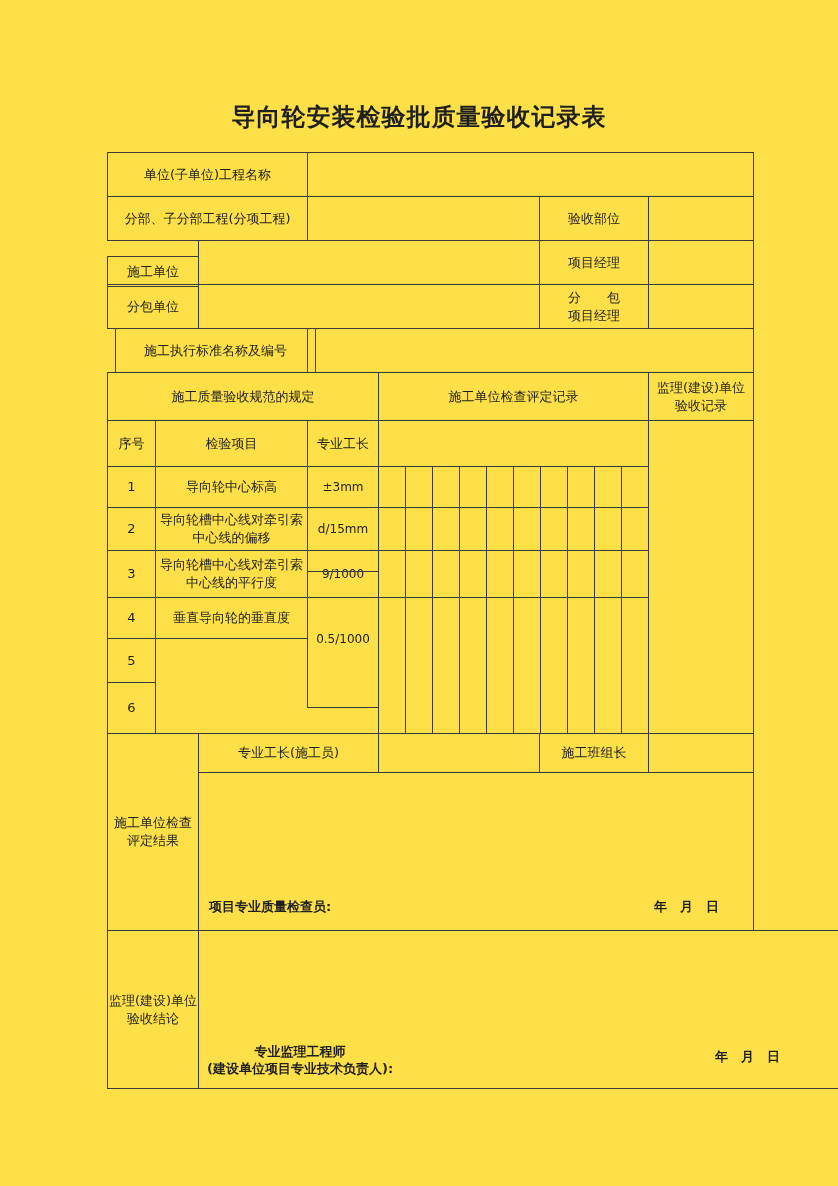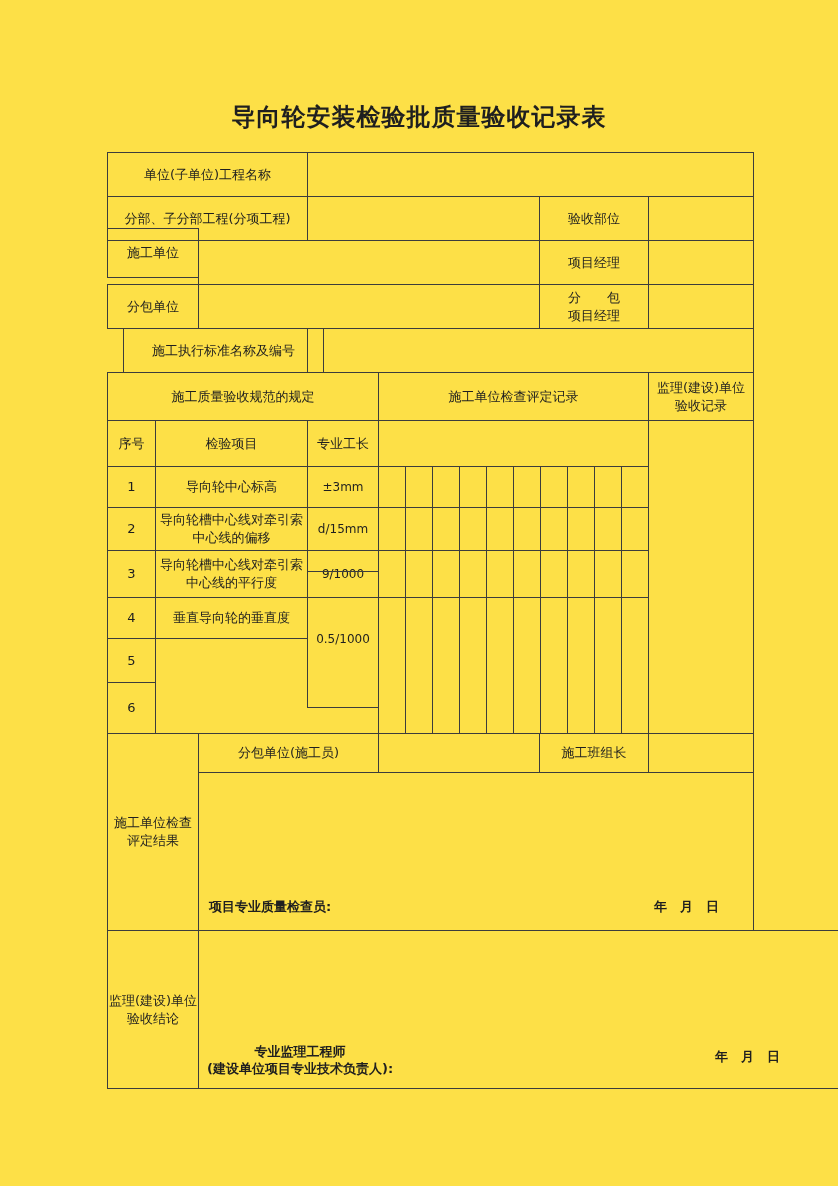--- a/index.html
+++ b/index.html
@@ -25,32 +25,32 @@
   <div class="tbl" id="tbl">
 
     <div class="c" style="left:0;top:0;width:201px;height:45px">单位(子单位)工程名称</div>
     <div class="c" style="left:200px;top:0;width:447px;height:45px"></div>
 
     <div class="c" style="left:0;top:44px;width:201px;height:45px">分部、子分部工程(分项工程)</div>
     <div class="c" style="left:200px;top:44px;width:233px;height:45px"></div>
     <div class="c" style="left:432px;top:44px;width:110px;height:45px">验收部位</div>
     <div class="c" style="left:541px;top:44px;width:106px;height:45px"></div>
 
-    <div class="c" style="left:0;top:76px;width:92px;height:50px">施工单位</div>
+    <div class="c" style="left:0;top:104px;width:92px;height:31px">施工单位</div>
     <div class="c" style="left:91px;top:88px;width:342px;height:45px"></div>
     <div class="c" style="left:432px;top:88px;width:110px;height:45px">项目经理</div>
     <div class="c" style="left:541px;top:88px;width:106px;height:45px"></div>
 
     <div class="c" style="left:0;top:132px;width:92px;height:45px">分包单位</div>
     <div class="c" style="left:91px;top:132px;width:342px;height:45px"></div>
     <div class="c" style="left:432px;top:132px;width:110px;height:45px">分　　包
 项目经理</div>
     <div class="c" style="left:541px;top:132px;width:106px;height:45px"></div>
 
-    <div class="c" style="left:16px;top:176px;width:201px;height:45px">施工执行标准名称及编号</div>
+    <div class="c" style="left:8px;top:176px;width:201px;height:45px">施工执行标准名称及编号</div>
     <div class="c" style="left:200px;top:176px;width:447px;height:45px"></div>
 
     <div class="c" style="left:0;top:220px;width:272px;height:49px">施工质量验收规范的规定</div>
     <div class="c" style="left:271px;top:220px;width:271px;height:49px">施工单位检查评定记录</div>
     <div class="c" style="left:541px;top:220px;width:106px;height:49px">监理(建设)单位
 验收记录</div>
 
     <div class="c" style="left:0;top:268px;width:49px;height:47px">序号</div>
     <div class="c" style="left:48px;top:268px;width:153px;height:47px">检验项目</div>
     <div class="c" style="left:200px;top:268px;width:72px;height:47px">专业工长</div>
@@ -74,21 +74,21 @@
     <div class="c" style="left:0;top:445px;width:49px;height:42px">4</div>
     <div class="c" style="left:48px;top:445px;width:153px;height:42px">垂直导向轮的垂直度</div>
     <div class="c small" style="left:200px;top:419px;width:72px;height:137px">0.5/1000</div>
 
     <div class="c" style="left:0;top:486px;width:49px;height:45px">5</div>
 
     <div class="c" style="left:0;top:530px;width:49px;height:52px">6</div>
 
     <div class="c" style="left:0;top:581px;width:92px;height:198px">施工单位检查
 评定结果</div>
-    <div class="c" style="left:91px;top:581px;width:181px;height:40px">分包单位(施工员)</div>
+    <div class="c" style="left:91px;top:581px;width:181px;height:40px">专业工长(施工员)</div>
     <div class="c" style="left:271px;top:581px;width:162px;height:40px"></div>
     <div class="c" style="left:432px;top:581px;width:110px;height:40px">施工班组长</div>
     <div class="c" style="left:541px;top:581px;width:106px;height:40px"></div>
     <div class="c flexend" style="left:91px;top:620px;width:556px;height:159px;padding:0 34px 14px 10px">
       <span>项目专业质量检查员:</span>
       <span class="datecell">年　月　日</span>
     </div>
 
     <div class="c" style="left:0;top:778px;width:92px;height:159px">监理(建设)单位
 验收结论</div>

